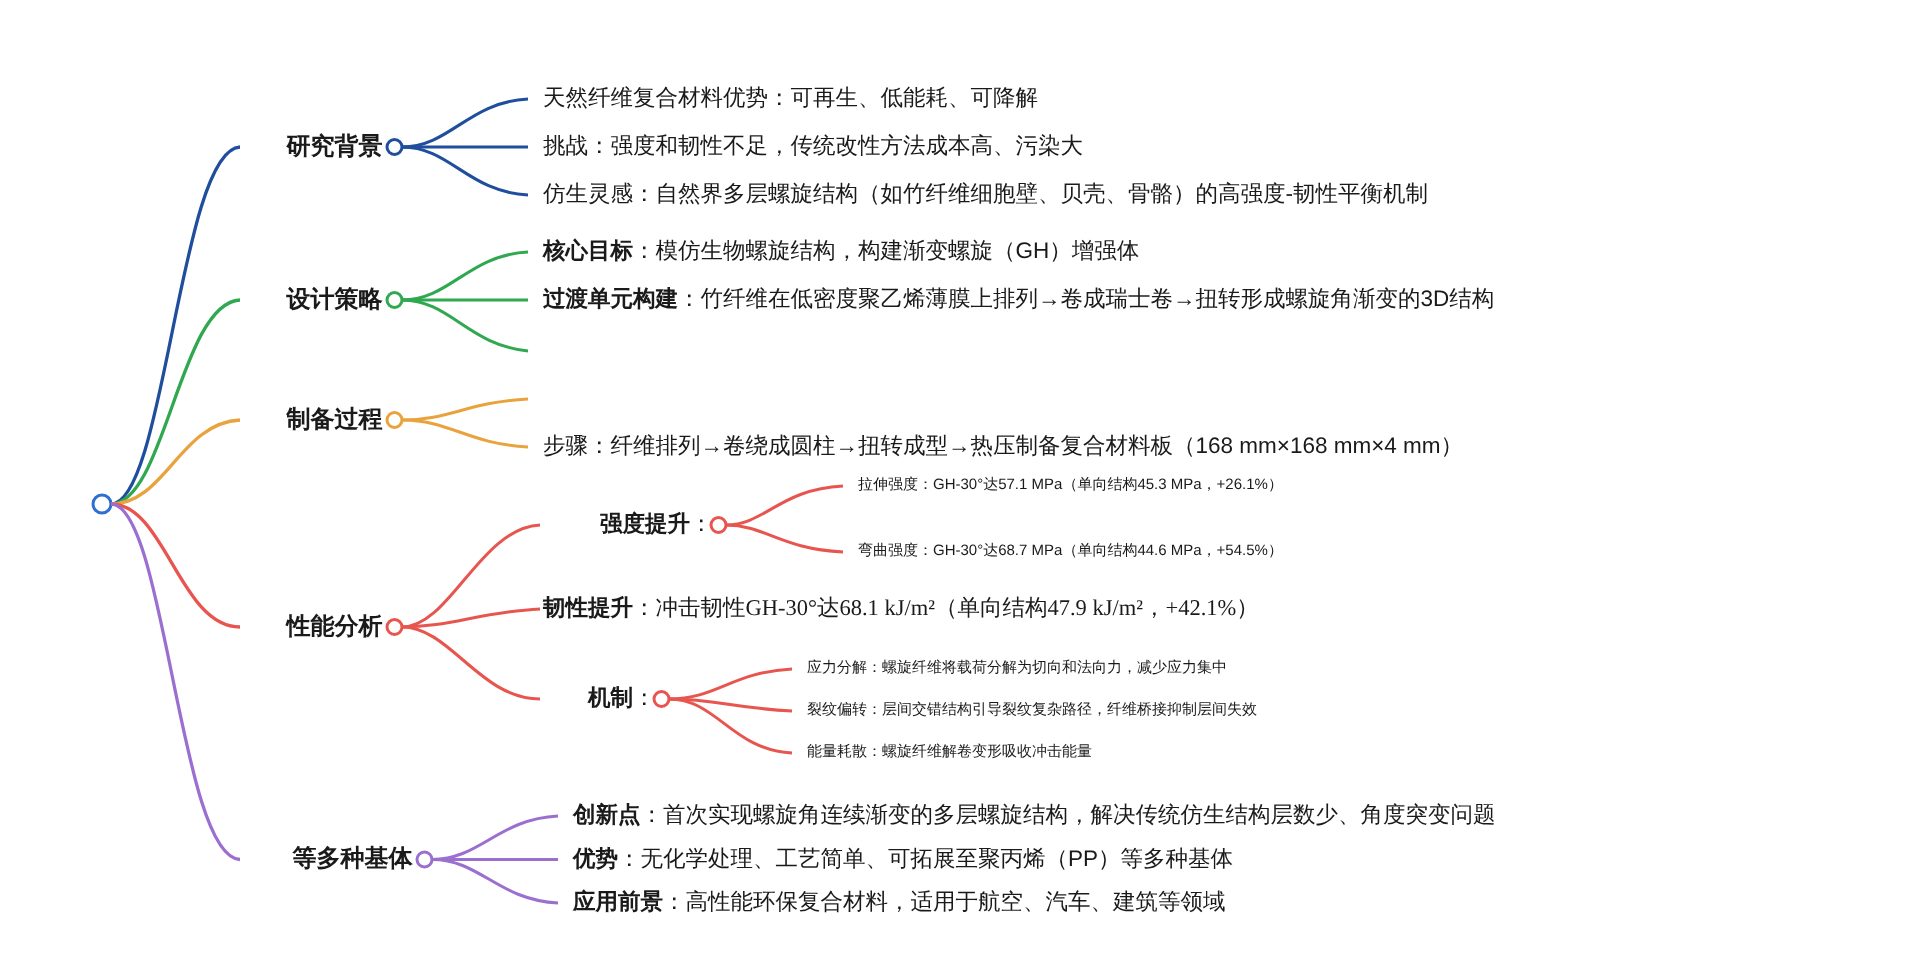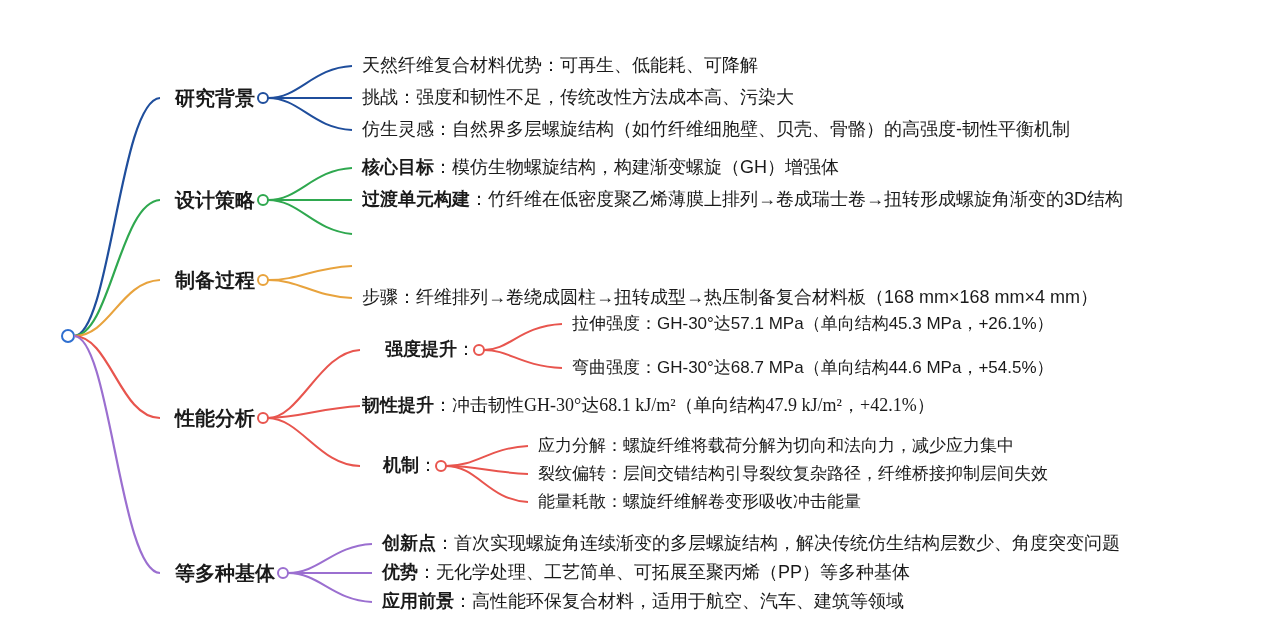--- a/index.html
+++ b/index.html
@@ -24,31 +24,31 @@
   }
   .node-label {
     position: absolute;
     white-space: nowrap;
     font-size: 15px;
     line-height: 1.2;
     transform: translateY(-50%);
   }
   .branch-label {
     font-weight: bold;
-    font-size: 20px;
+    font-size: 16px;
     text-align: right;
   }
   .leaf-label {
-    font-size: 18px;
+    font-size: 15px;
   }
   .leaf-label b {
     font-weight: bold;
   }
   .sub-label {
-    font-size: 17px;
+    font-size: 10px;
   }
   svg { display: block; }
 </style>
 </head>
 <body>
 
 <div id="mindmap">
 
   <svg width="1280" height="636">
 

